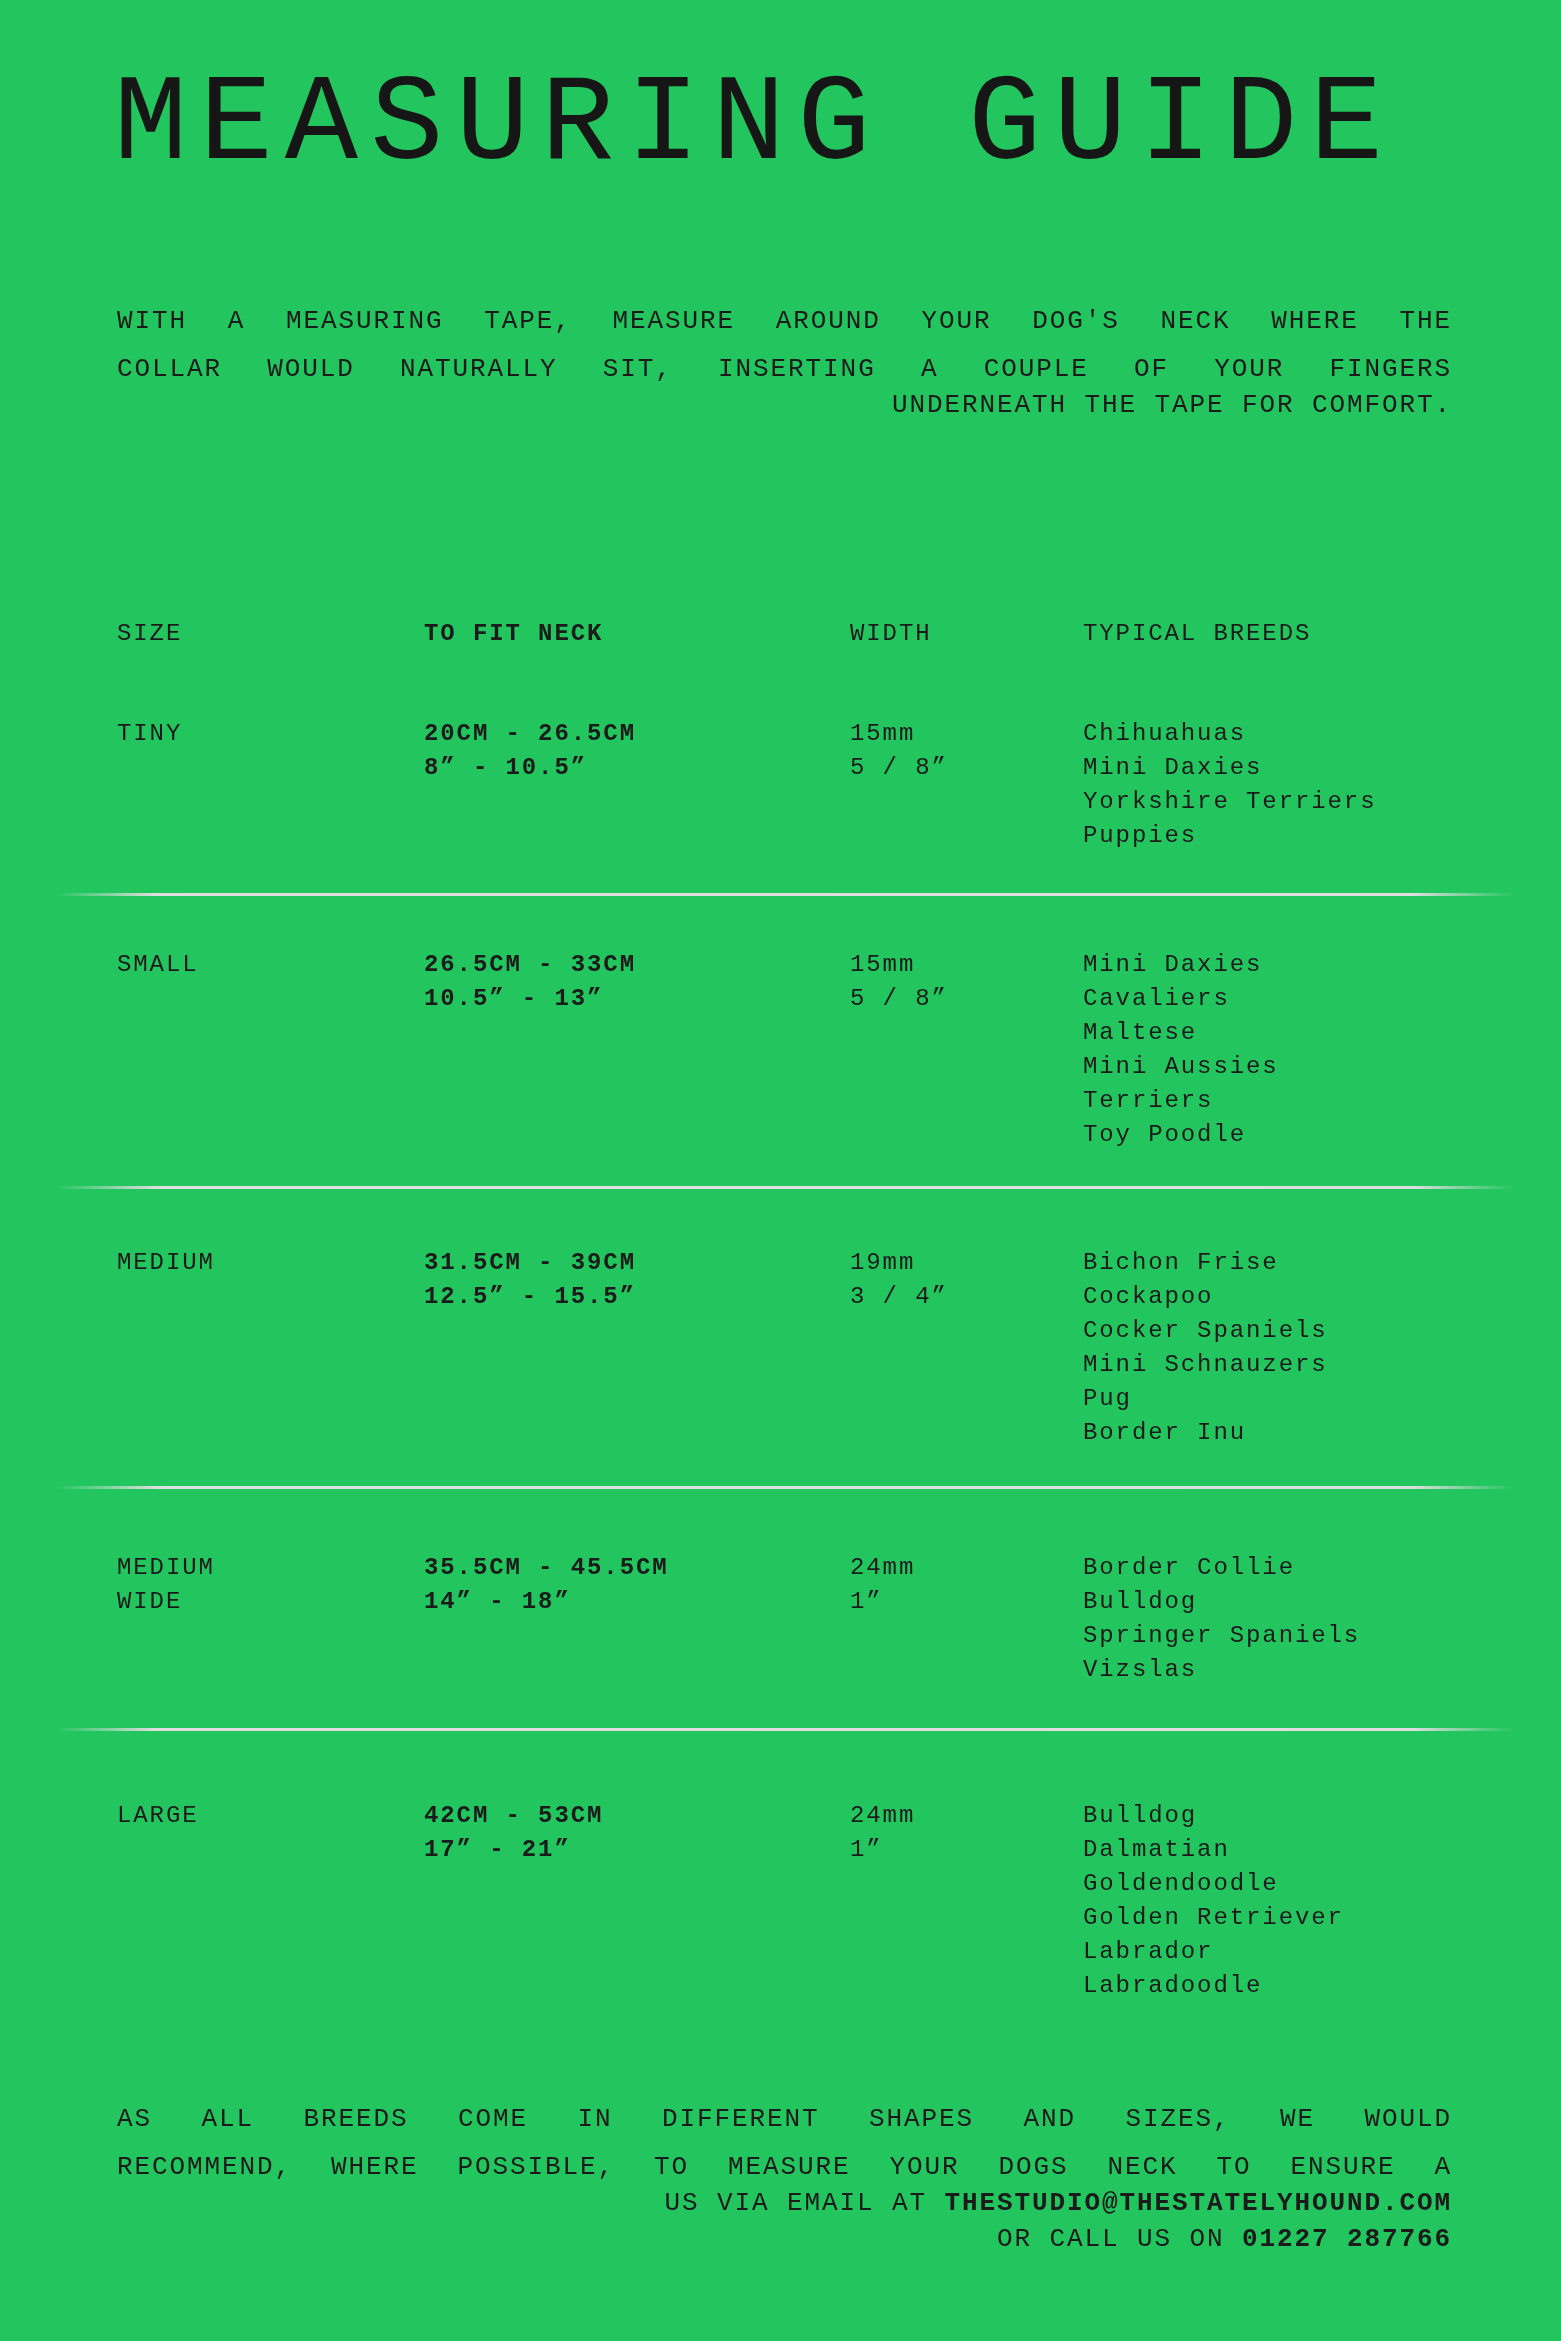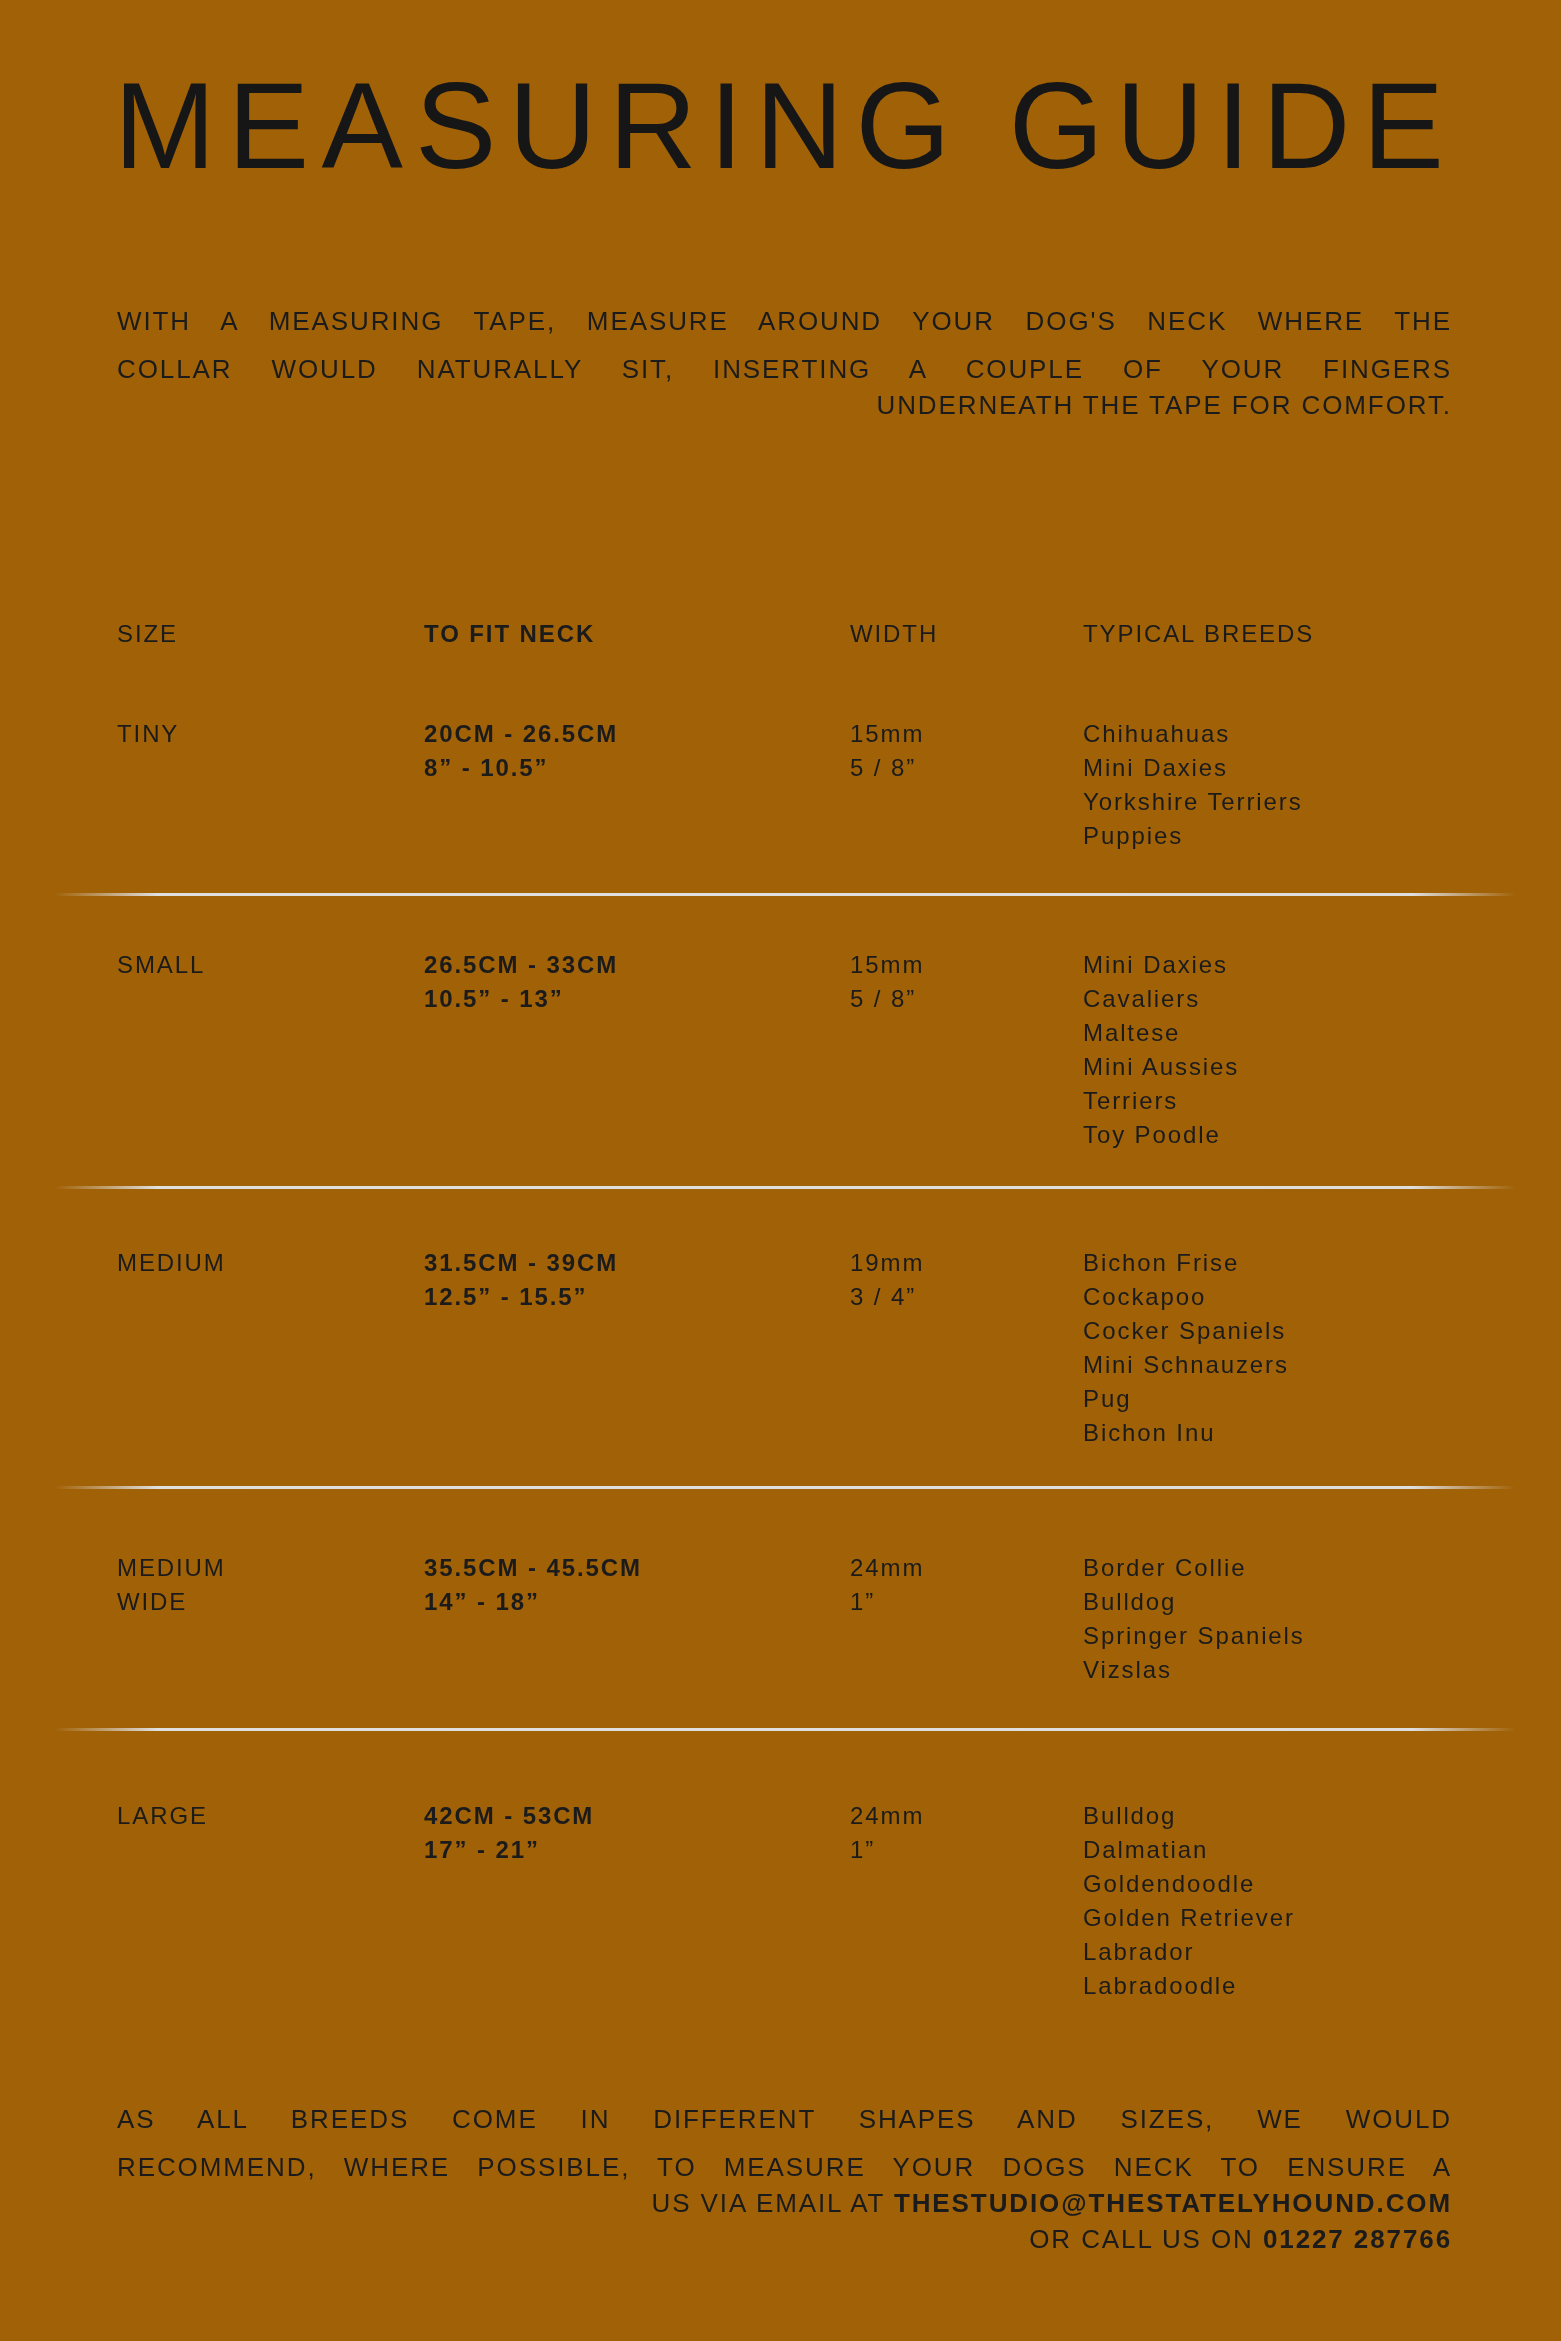--- a/index.html
+++ b/index.html
@@ -1,22 +1,22 @@
 <!DOCTYPE html>
 <html style="font-size:12.2px"><head>
 <meta charset="utf-8">
 <style>
   html, body { margin: 0; padding: 0; background: #ffffff; }
   .page {
     position: relative;
     width: 1561px;
     height: 2342px;
-    background: #a16207;
+    background: #22c55e;
     overflow: hidden;
-    font-family: Liberation Sans, sans-serif;
+    font-family: Liberation Mono, monospace;
     color: #1b1b1b;
   }
   .title {
     position: absolute;
     left: 114px;
     top: 65px;
     margin: 0;
     font-size: 122px;
     font-weight: 400;
     letter-spacing: 12.2px;
@@ -144,21 +144,21 @@
         <div class="cell">
           <div>19mm</div>
           <div>3 / 4”</div>
         </div>
         <div class="cell">
           <div>Bichon Frise</div>
           <div>Cockapoo</div>
           <div>Cocker Spaniels</div>
           <div>Mini Schnauzers</div>
           <div>Pug</div>
-          <div>Bichon Inu</div>
+          <div>Border Inu</div>
         </div>
       </div>
       <div class="trow r3">
         <div class="cell">
           <div>MEDIUM</div>
           <div>WIDE</div>
         </div>
         <div class="cell bold">
           <div>35.5CM - 45.5CM</div>
           <div>14” - 18”</div>

